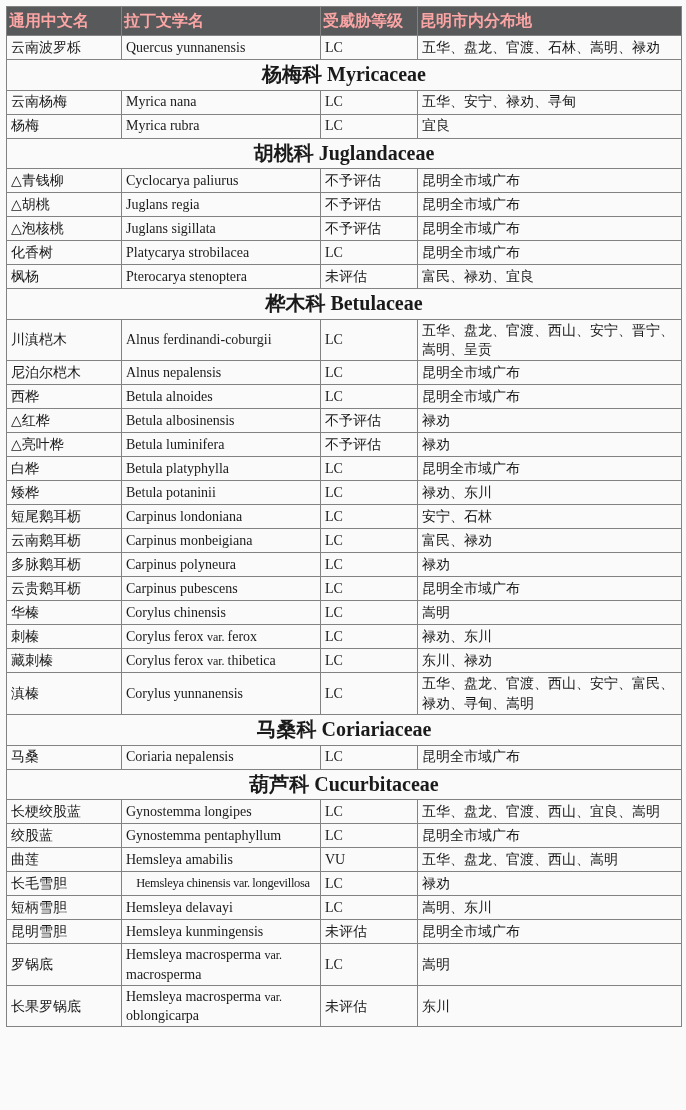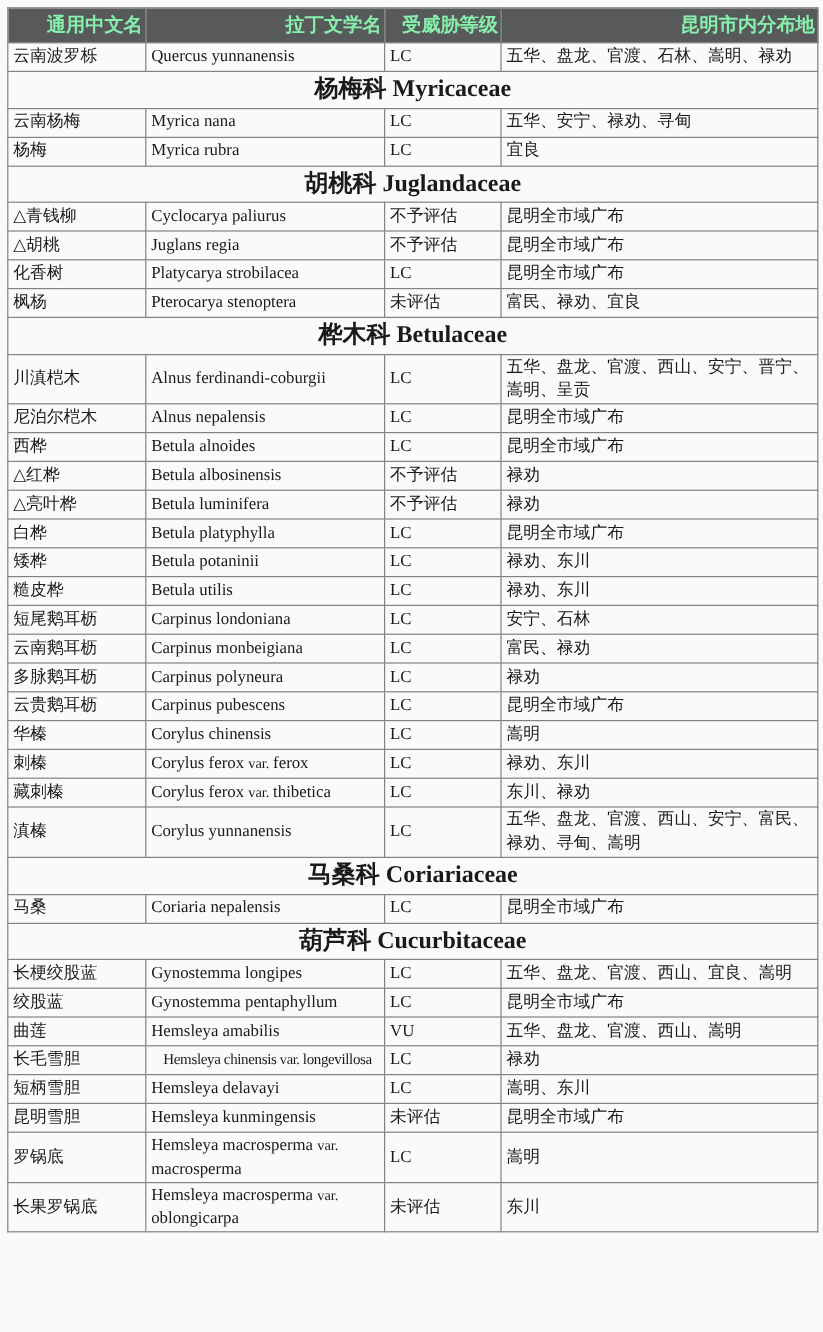--- a/index.html
+++ b/index.html
@@ -8,27 +8,27 @@
     background: #fafafa;
     font-family: "Liberation Serif", "DejaVu Serif", serif;
     color: #1a1a1a;
     position: relative;
   }
   .table-wrap { position: absolute; left: 6px; top: 6px; width: 675px; }
   table { border-collapse: collapse; width: 100%; table-layout: fixed; }
   th, td { border: 1px solid #828282; box-sizing: border-box; }
   thead th {
     background: #58595b;
-    color: #86efac;
+    color: #fca5a5;
     font-family: "Liberation Sans", "DejaVu Sans", sans-serif;
     font-weight: bold;
     font-size: 16px;
     height: 29px;
     padding: 0 2px;
-    text-align: right;
+    text-align: left;
   }
   td {
     padding: 1px 4px;
     font-size: 14px;
     line-height: 1.38;
     vertical-align: middle;
     overflow: hidden;
   }
   tr.species-row td { height: 24px; }
   td.latin { font-size: 14px; }
@@ -100,20 +100,26 @@
           <td>不予评估</td>
           <td>昆明全市域广布</td>
         </tr>
         <tr class="species-row">
           <td>△胡桃</td>
           <td class="latin"><span class="it">Juglans regia</span></td>
           <td>不予评估</td>
           <td>昆明全市域广布</td>
         </tr>
         <tr class="species-row">
+          <td>△泡核桃</td>
+          <td class="latin"><span class="it">Juglans sigillata</span></td>
+          <td>不予评估</td>
+          <td>昆明全市域广布</td>
+        </tr>
+        <tr class="species-row">
           <td>化香树</td>
           <td class="latin"><span class="it">Platycarya strobilacea</span></td>
           <td>LC</td>
           <td>昆明全市域广布</td>
         </tr>
         <tr class="species-row">
           <td>枫杨</td>
           <td class="latin"><span class="it">Pterocarya stenoptera</span></td>
           <td>未评估</td>
           <td>富民、禄劝、宜良</td>
@@ -153,26 +159,20 @@
         </tr>
         <tr class="species-row">
           <td>白桦</td>
           <td class="latin"><span class="it">Betula platyphylla</span></td>
           <td>LC</td>
           <td>昆明全市域广布</td>
         </tr>
         <tr class="species-row">
           <td>矮桦</td>
           <td class="latin"><span class="it">Betula potaninii</span></td>
-          <td>LC</td>
-          <td>禄劝、东川</td>
-        </tr>
-        <tr class="species-row">
-          <td>糙皮桦</td>
-          <td class="latin"><span class="it">Betula utilis</span></td>
           <td>LC</td>
           <td>禄劝、东川</td>
         </tr>
         <tr class="species-row">
           <td>短尾鹅耳枥</td>
           <td class="latin"><span class="it">Carpinus londoniana</span></td>
           <td>LC</td>
           <td>安宁、石林</td>
         </tr>
         <tr class="species-row">

